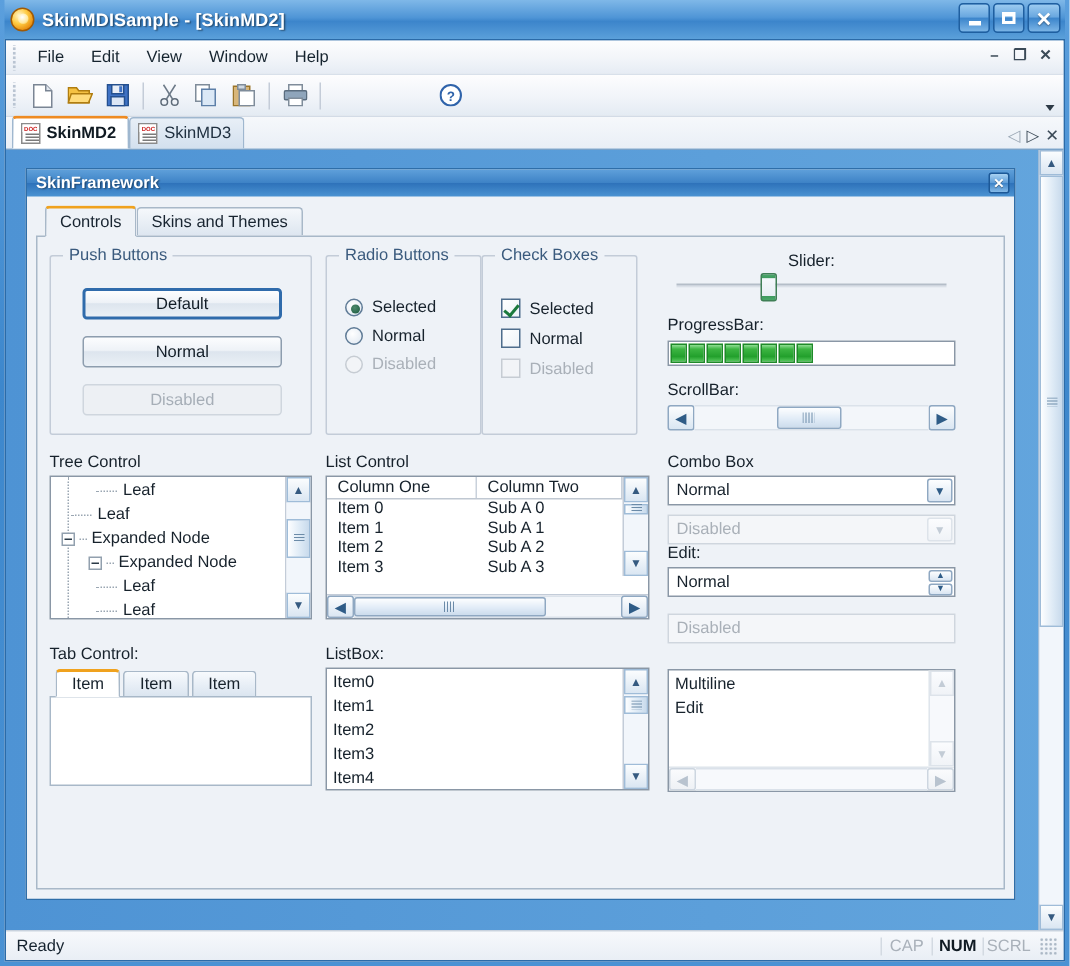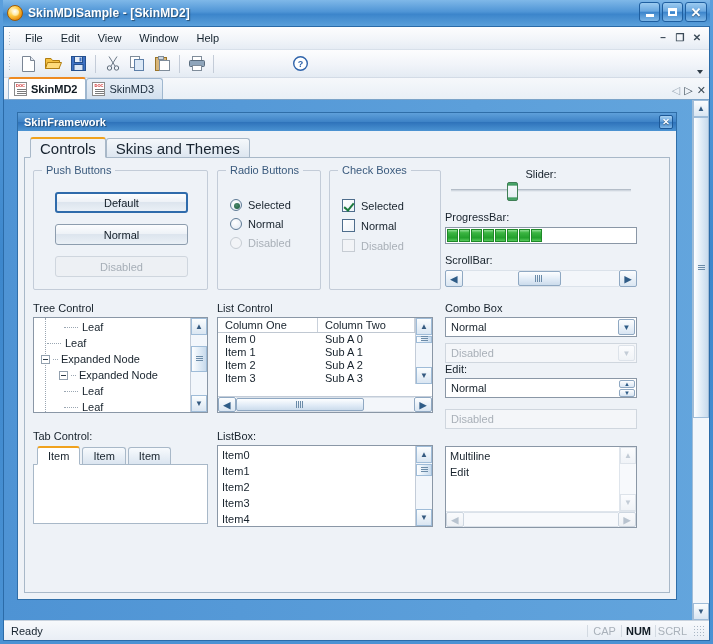--- a/index.html
+++ b/index.html
@@ -230,21 +230,21 @@
   }
   #skin-body {
     flex: 1 1 auto; background: #eef2f7;
     padding: 5px 6px 6px 6px;
     display: flex; flex-direction: column;
   }
 
   
   #prop-tabs { display: flex; align-items: flex-end; height: 21px; padding-left: 6px; }
   .prop-tab {
-    height: 19px; padding: 8px 9px; font-size: 15px; color: #182430;
+    height: 19px; padding: 8px 9px; font-size: 11px; color: #182430;
     border: 1px solid #a8b8c8; border-bottom: none; border-radius: 3px 3px 0 0;
     background: linear-gradient(to bottom, #f5f8fb, #dde6f0);
     display: flex; align-items: center; cursor: default;
   }
   .prop-tab.active {
     background: #eef2f7; border-top: 2px solid #f0a21e;
     height: 21px; border-bottom: 1px solid #eef2f7; margin-bottom: -1px;
     position: relative; z-index: 2;
   }
   #prop-page {
@@ -609,21 +609,21 @@
                     <span class="radio"></span>
                     <span>Normal</span>
                   </div>
                   <div class="opt-row dis">
                     <span class="radio dis"></span>
                     <span>Disabled</span>
                   </div>
                 </div>
               </div>
 
-              <div class="groupbox" style="left:304px; top:12px; width:112px; height:120px;">
+              <div class="groupbox" style="left:296px; top:12px; width:104px; height:120px;">
                 <span class="gb-title">Check Boxes</span>
                 <div style="position:absolute; left:12px; top:28px;">
                   <div class="opt-row">
                     <span class="cbox checked"></span>
                     <span>Selected</span>
                   </div>
                   <div class="opt-row">
                     <span class="cbox"></span>
                     <span>Normal</span>
                   </div>

